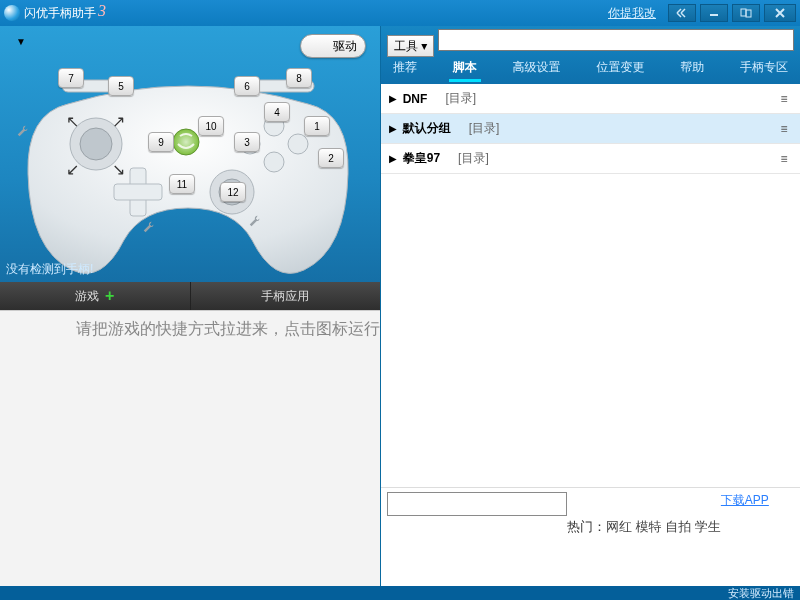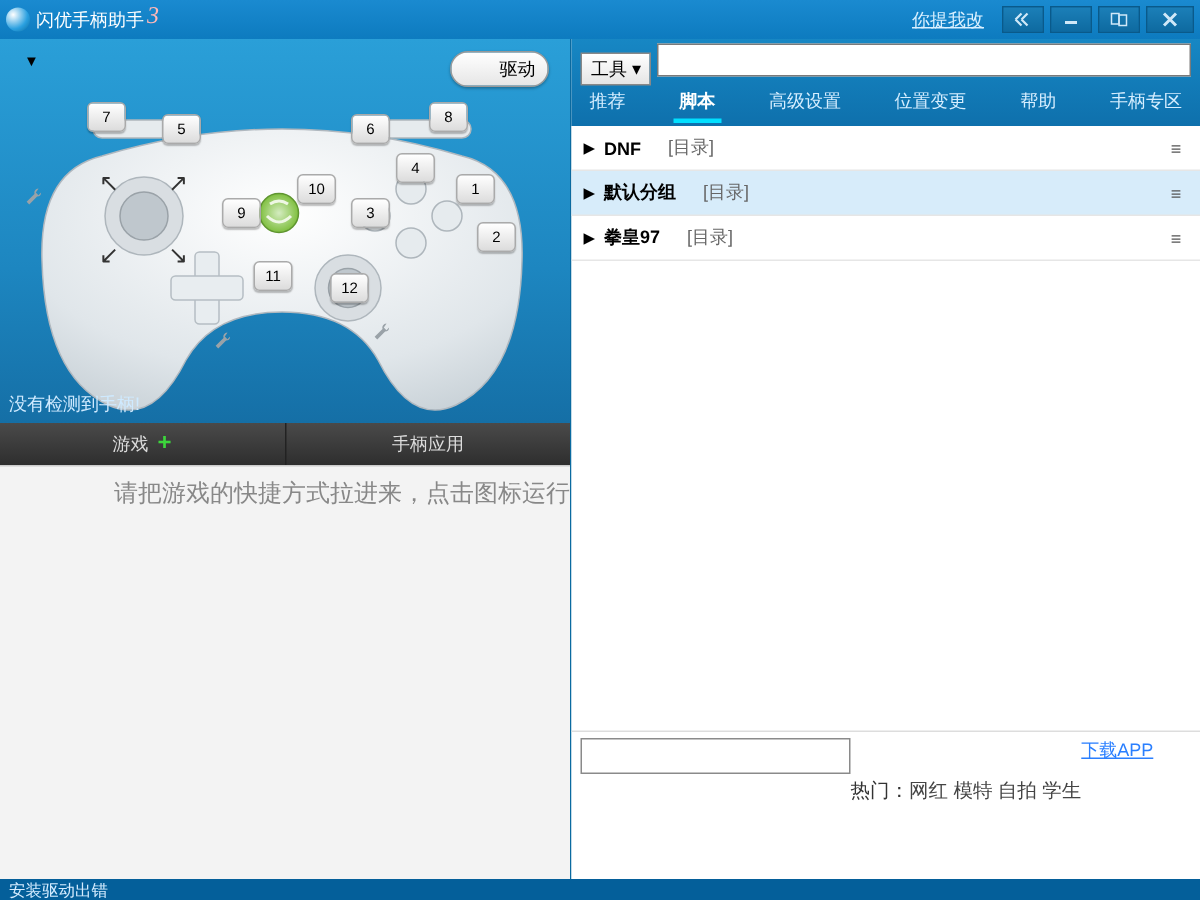--- a/index.html
+++ b/index.html
@@ -45,21 +45,21 @@
   .list-row .name{ font-weight:bold; }
   .list-row .tag{ color:#666; margin-left:18px; }
   .list-row .spacer{flex:1;}
   .list-row .hb{ width:16px; text-align:center; color:#555;}
   .list-row.sel{ background:#d7ecfa;}
   .bottom-panel { height:99px; background:#fff; border-top:1px solid #ddd; display:flex; flex-direction:row; padding:4px 6px 0; }
   .bottom-input { height:24px; border:1px solid #8a8a8a; width:180px; background:#fff;}
   .hot-row { margin-top:26px; font-size:13px; color:#444; }
   .hot-row .hl{ color:#333;}
   .download { font-size:12px; color:#2a7fff; text-decoration:underline; cursor:pointer; }
-  .statusbar { height:14px; background:#045f9a; color:#d5ecff; font-size:11px; padding:0 6px; display:flex; align-items:center;}
+  .statusbar { height:14px; background:#045f9a; color:#d5ecff; font-size:11px; padding:0 6px; display:flex; align-items:center;justify-content:flex-end;}
   .dpad-dir{ position:absolute; width:14px; height:14px; color:#333;}
 </style>
 </head>
 <body>
 
 <div class="titlebar">
   <div class="logo"></div>
   <span class="title-text">闪优手柄助手</span>
   <span class="title-three">3</span>
   <div class="spacer"></div>

